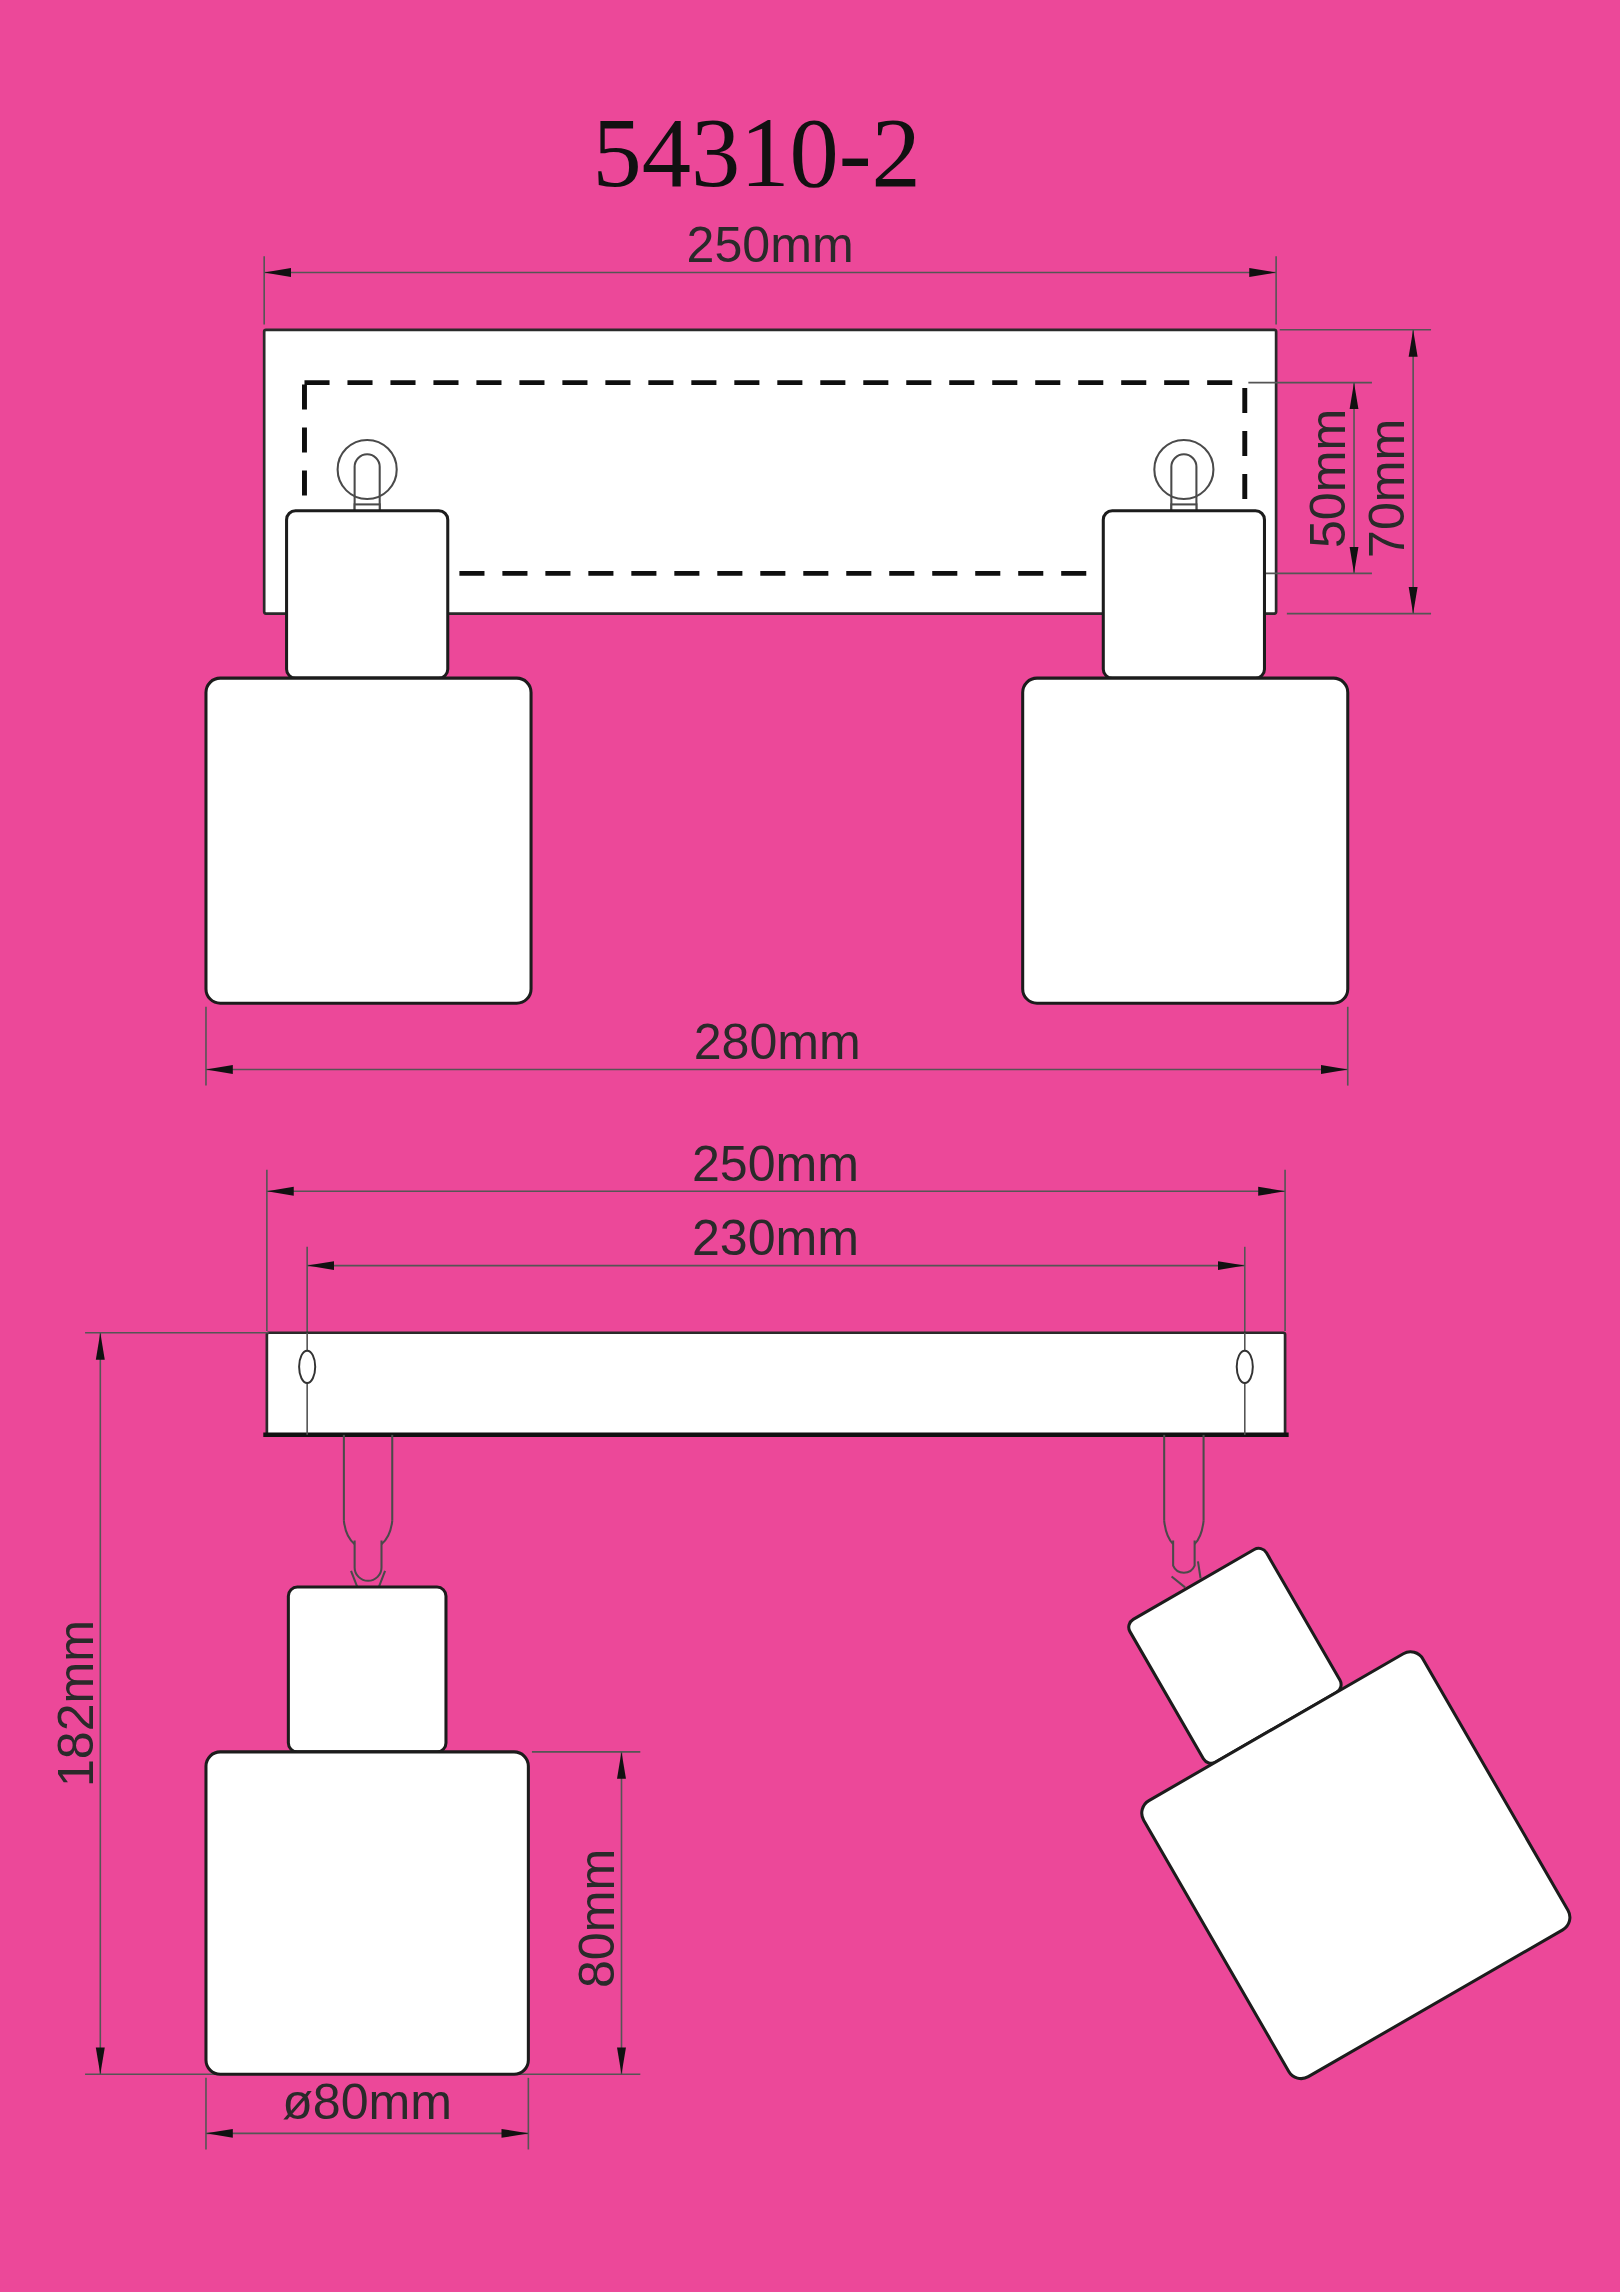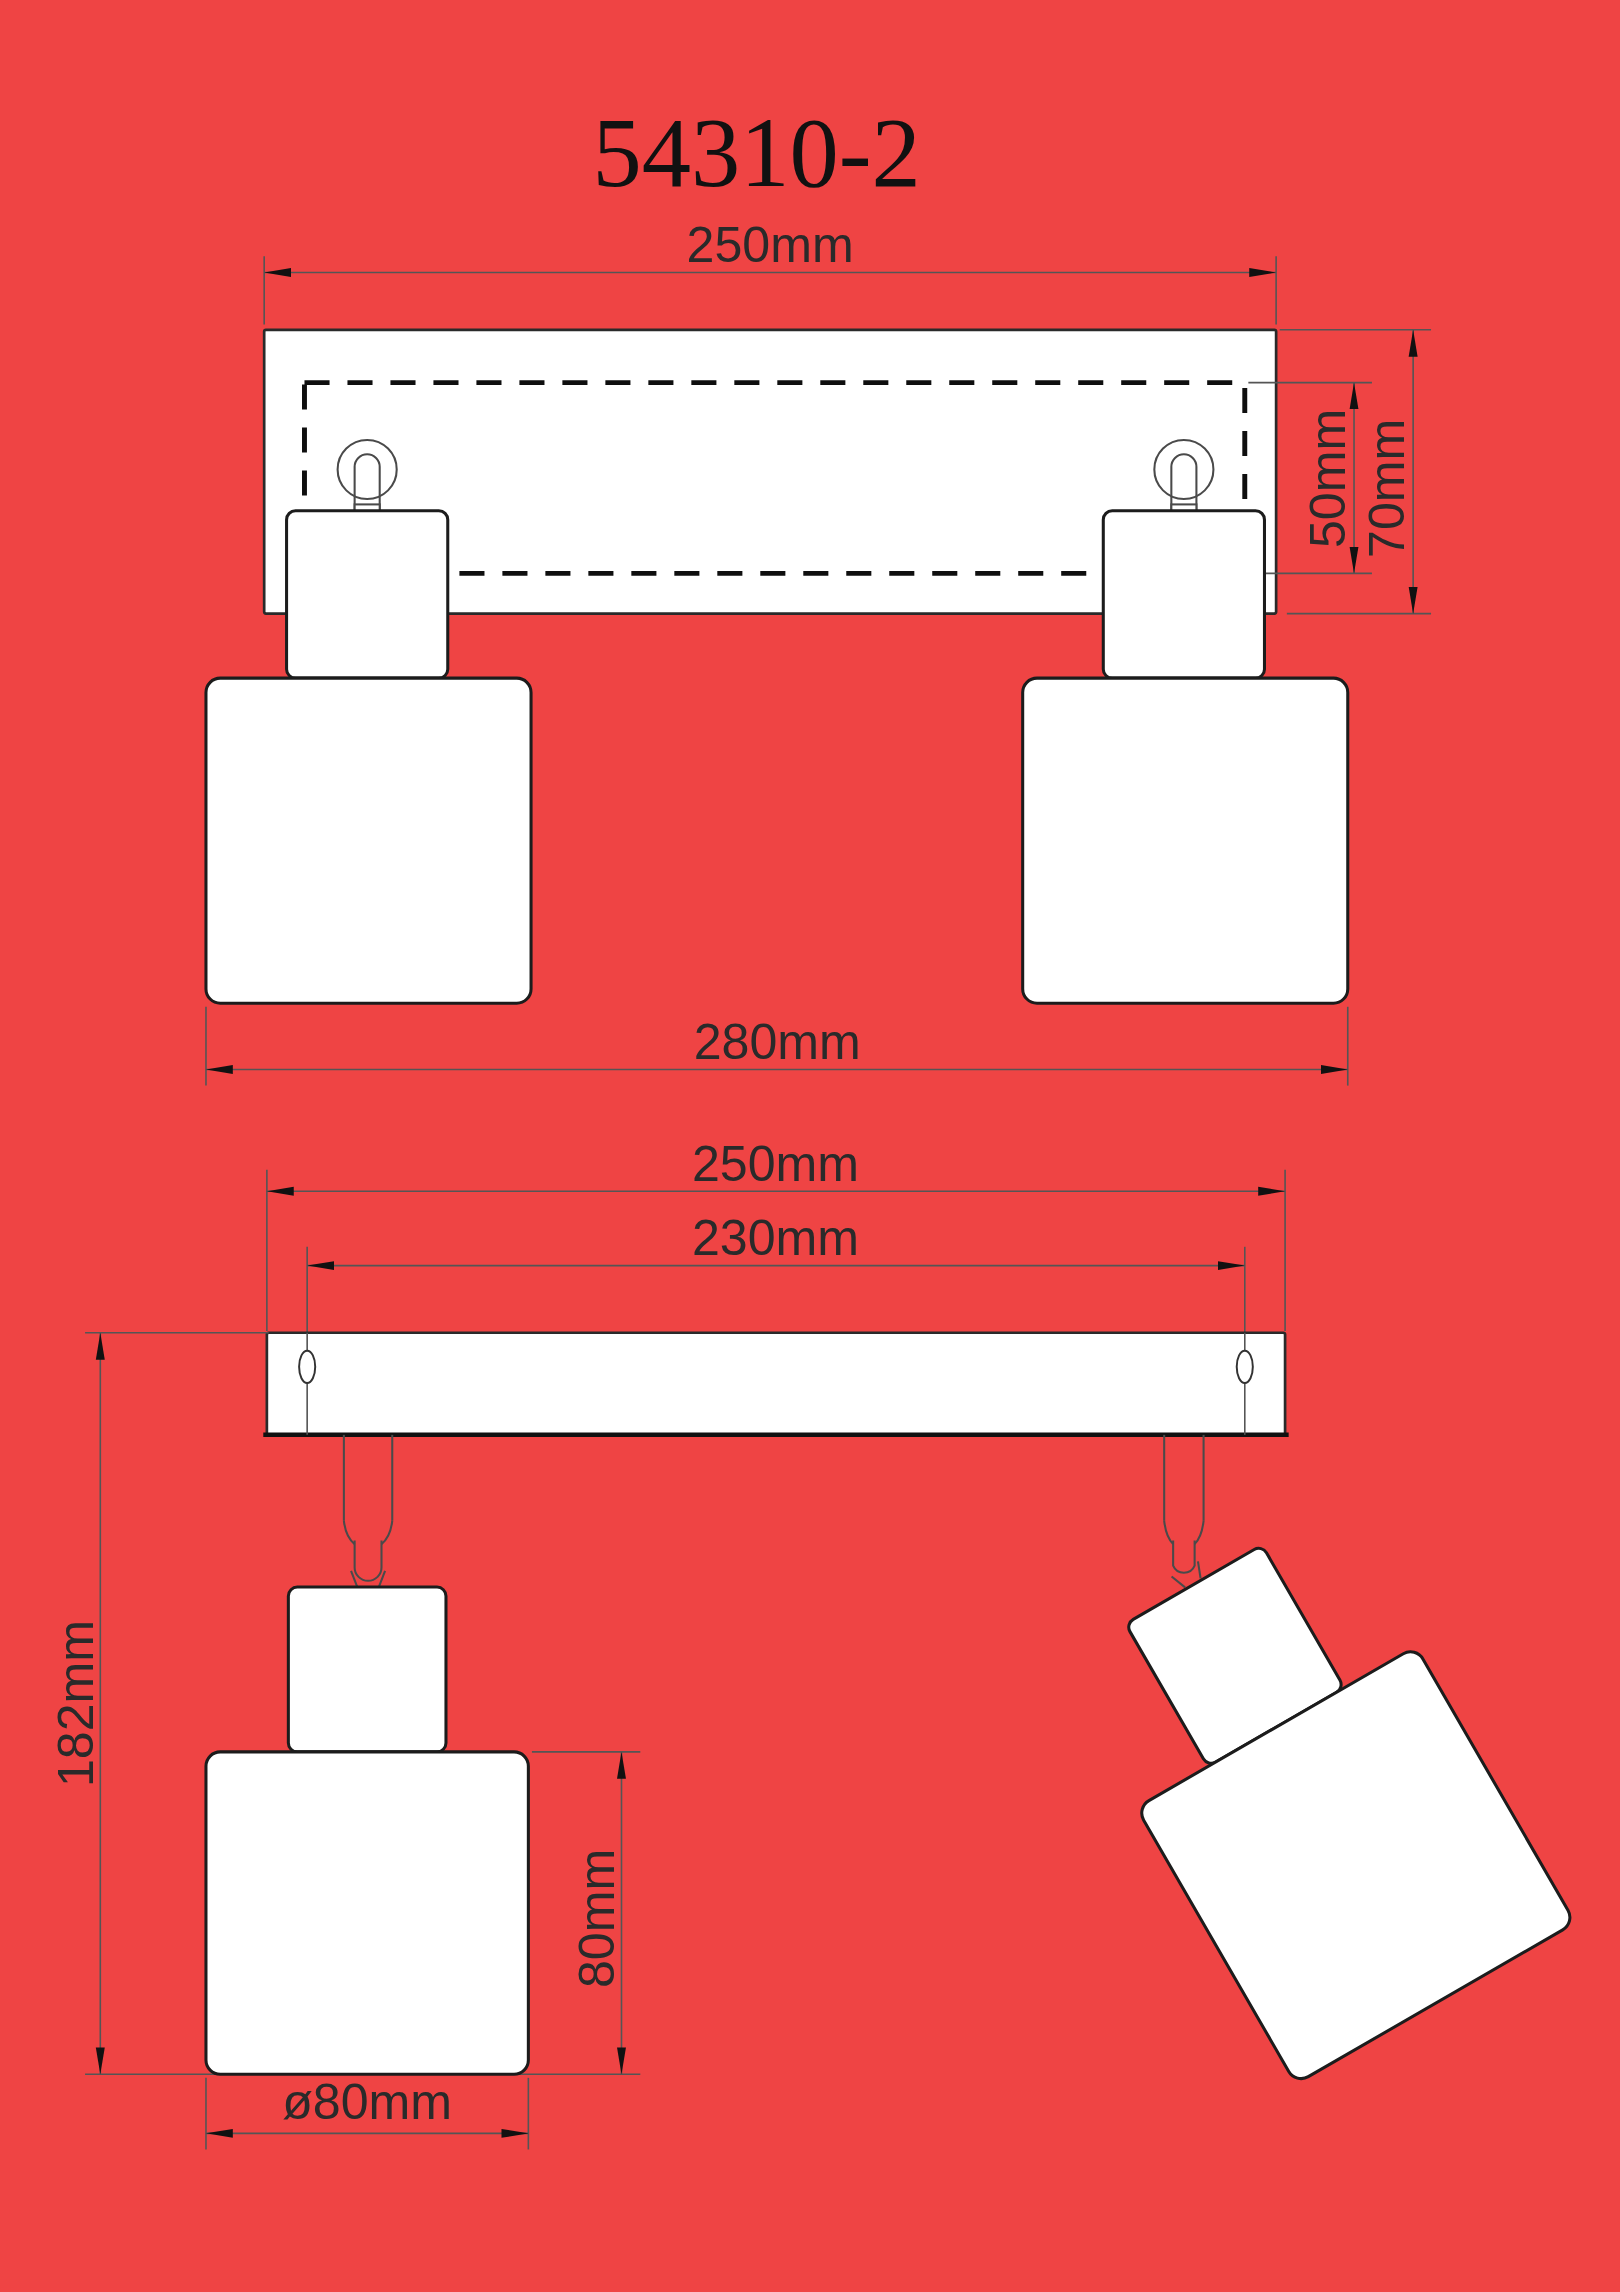--- a/index.html
+++ b/index.html
@@ -1,16 +1,16 @@
 <!DOCTYPE html>
 <html style="font-size:14.3px"><head>
 <meta charset="utf-8">
 <style>
   html, body { margin: 0; padding: 0; background: #ffffff; }
-  .page { width: 1620px; height: 2293px; position: relative; background: #ef4444; }
+  .page { width: 1620px; height: 2293px; position: relative; background: #ec4899; }
   svg { display: block; }
 
   
   .outline      { stroke: #1c1c1c; stroke-width: 3.4; fill: #ffffff; }
   .outline-thin { stroke: #2a2a2a; stroke-width: 3;   fill: #ffffff; }
   .edge-heavy   { stroke: #111111; stroke-width: 5;   fill: none; }
   .dashedline   { stroke: #0f0f0f; stroke-width: 5.5; fill: none; stroke-dasharray: 28 20; }
   .hw           { stroke: #4a4a4a; stroke-width: 2.3; fill: none; }        
   .hw-fill      { stroke: #4a4a4a; stroke-width: 2.3; fill: #ffffff; }
   .dim          { stroke: #555555; stroke-width: 1.8; fill: none; }        

